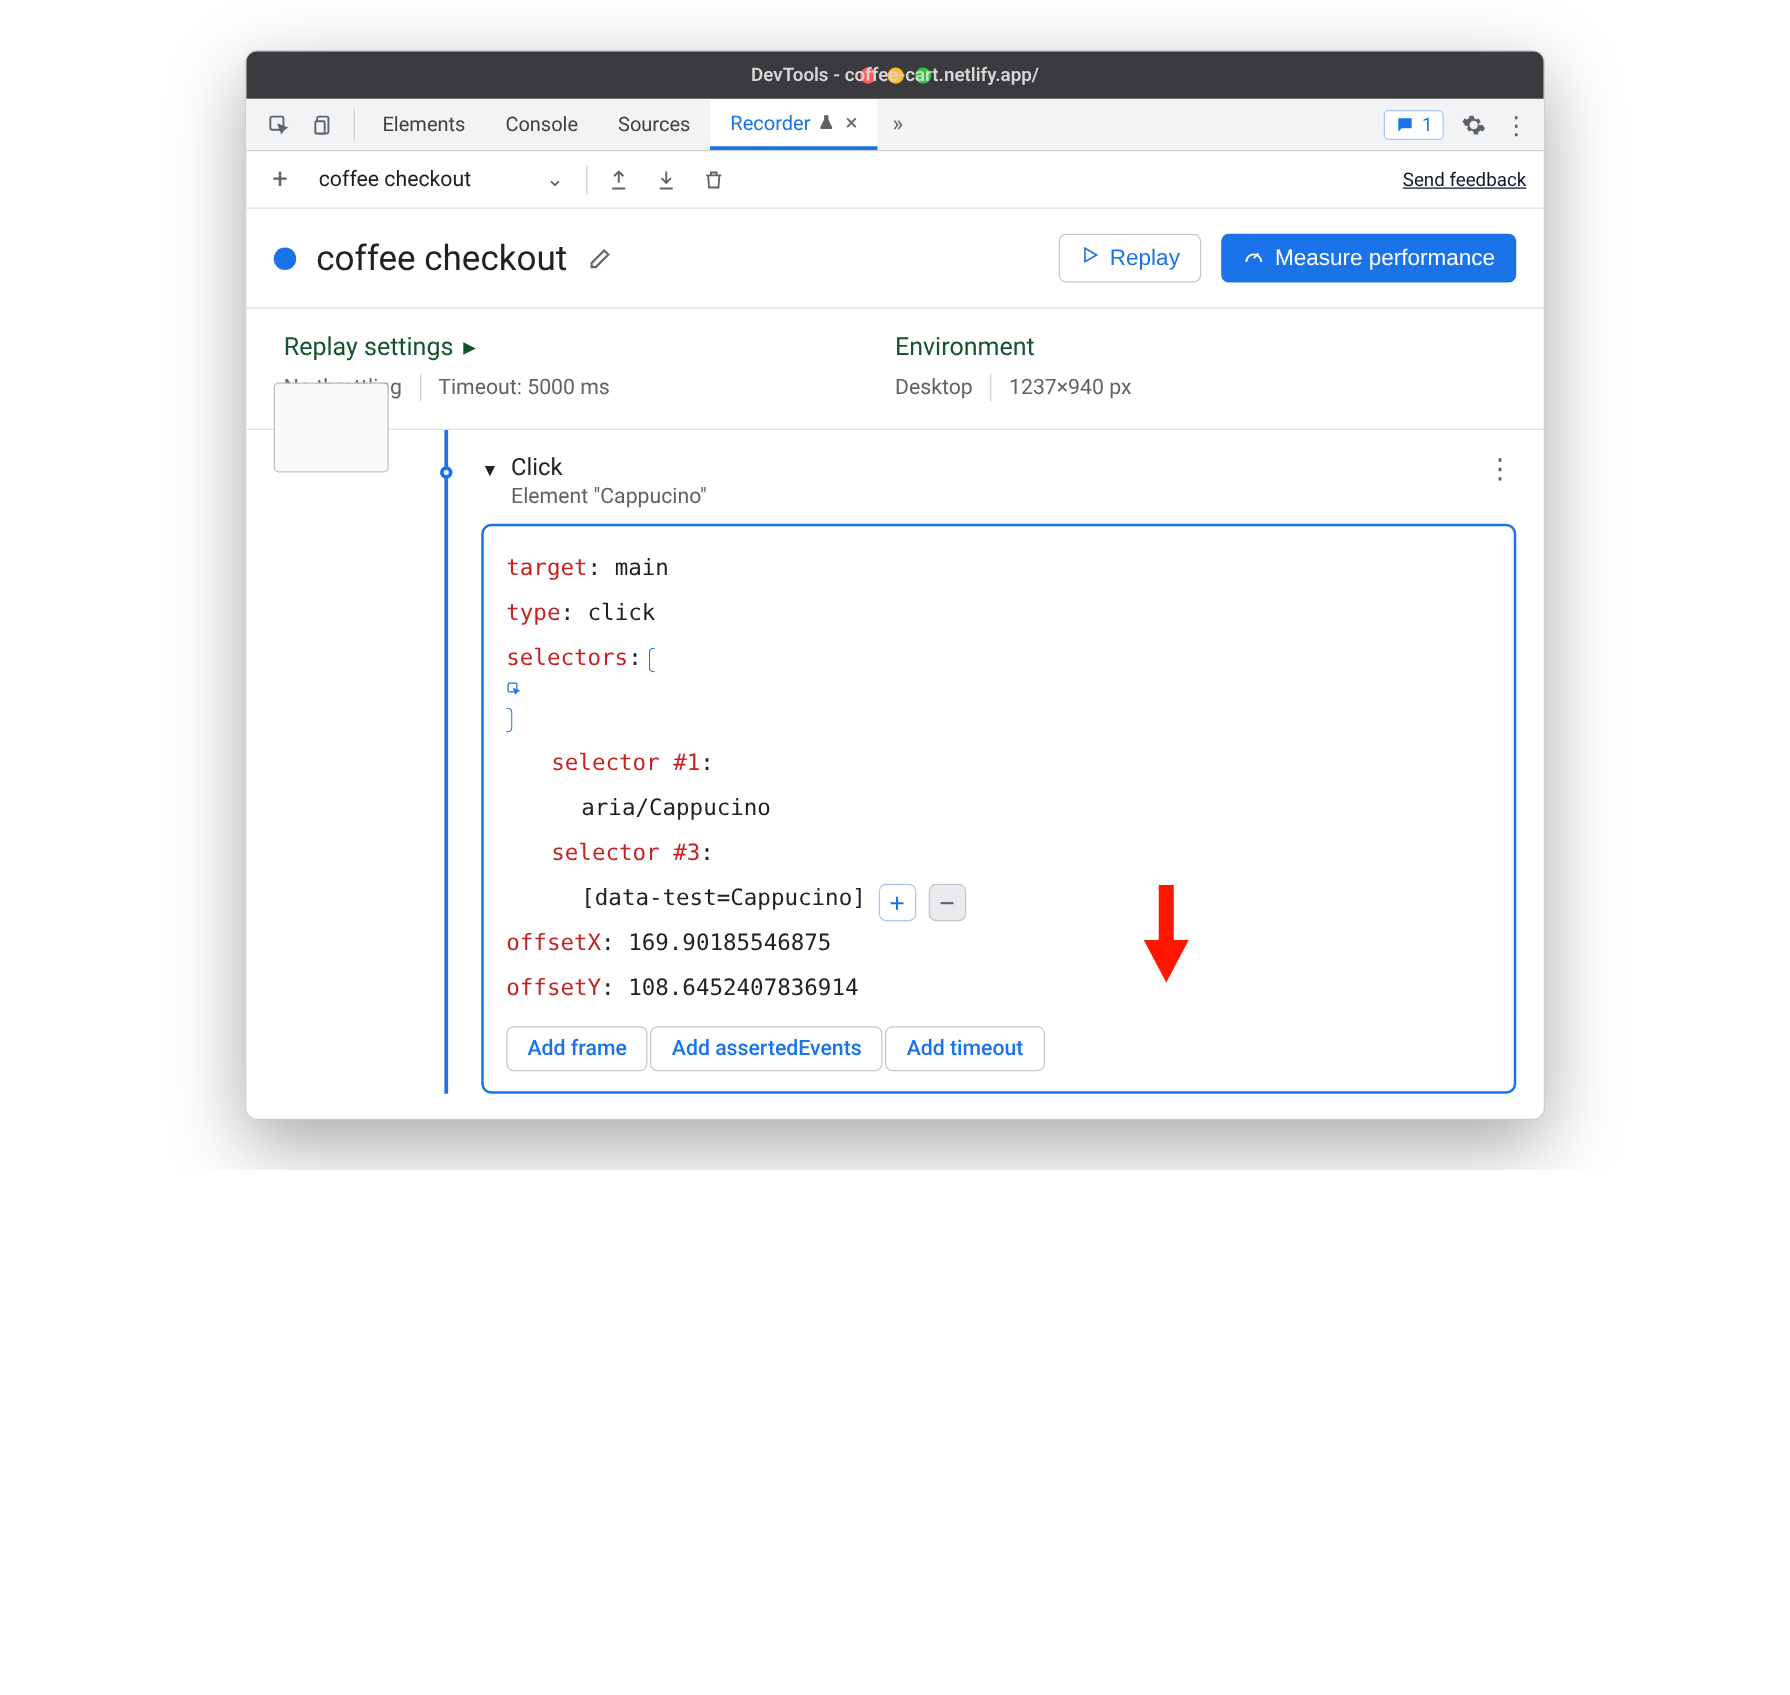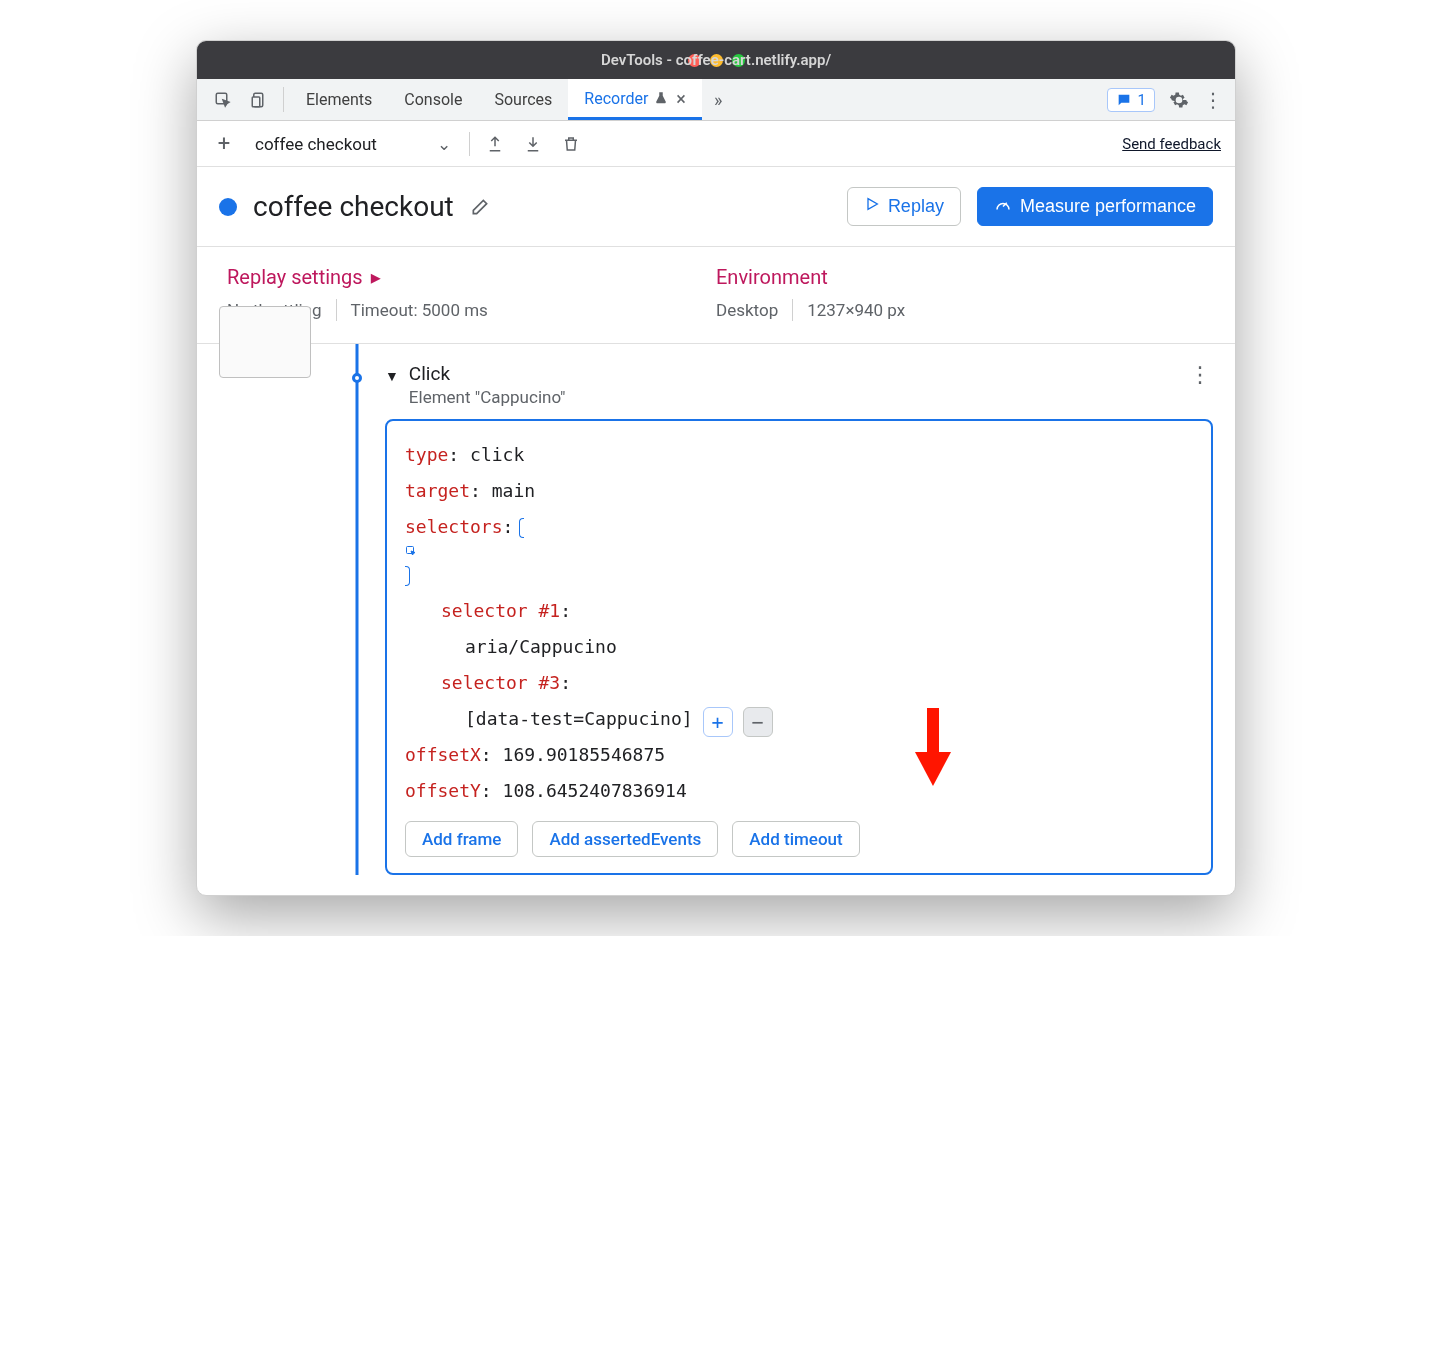--- a/index.html
+++ b/index.html
@@ -145,21 +145,21 @@
     color:#fff;
     border:1px solid #1a73e8;
   }
   .settings-row{
     display:flex;
     padding:18px 30px 22px 30px;
     border-top:1px solid #e0e0e0;
     border-bottom:1px solid #e0e0e0;
   }
   .settings-col{flex:1;}
-  .settings-head{font-size:20px;color:#be185d;margin-bottom:10px;display:flex;align-items:center;gap:8px;}
+  .settings-head{font-size:20px;color:#14532d;margin-bottom:10px;display:flex;align-items:center;gap:8px;}
   .settings-vals{font-size:17px;color:#5f6368;display:flex;gap:14px;align-items:center;}
   .settings-vals .vdiv{width:1px;height:22px;background:#d0d0d0;}
   .env-col{text-align:left;min-width:260px;}
   .steps-area{
     display:flex;
     padding:0 22px 20px 22px;
     min-height:500px;
   }
   .thumb-col{
     width:110px;
@@ -197,21 +197,21 @@
   .sel-ico{border:1px solid #1a73e8;border-radius:4px;padding:1px 4px;color:#1a73e8;font-size:14px;margin-left:6px;}
   .ind1{padding-left:36px;}
   .ind2{padding-left:60px;}
   .pmrow{display:flex;align-items:flex-end;gap:10px;padding-left:60px;}
   .pmbtn{
     width:30px;height:30px;border:1px solid #c4c7c5;border-radius:6px;
     display:flex;align-items:center;justify-content:center;font-size:20px;
   }
   .pmbtn.plus{color:#1a73e8;border-color:#a8c7fa;}
   .pmbtn.minus{color:#5f6368;background:#e8eaed;}
-  .action-btns{display:flex;gap:14px;margin-top:12px;}
+  .action-btns{display:flex;gap:2px;margin-top:12px;}
   .abtn{border:1px solid #c4c7c5;border-radius:6px;padding:7px 16px;color:#1a73e8;font-size:17px;font-weight:500;background:#fff;font-family:-apple-system, BlinkMacSystemFont, "Segoe UI", Roboto, sans-serif;cursor:pointer;}
   .red-arrow{
     position:absolute;
     left:717px;top:668px;
     pointer-events:none;
   }
   svg{display:block;}
   .window-wrap{position:relative;}
 </style>
 </head>
@@ -361,22 +361,22 @@
       <div class="step-header">
         <span class="caret">▼</span>
         <div>
           <div class="step-title">Click</div>
           <div class="step-sub">Element "Cappucino"</div>
         </div>
         <span class="step-menu">⋮</span>
       </div>
 
       <div class="step-detail">
+        <div><span class="k">target</span>: <span class="v">main</span></div>
         <div><span class="k">type</span>: <span class="v">click</span></div>
-        <div><span class="k">target</span>: <span class="v">main</span></div>
         <div><span class="k">selectors</span>: <span class="sel-ico"><svg width="12" height="12" viewBox="0 0 24 24" fill="none" stroke="#1a73e8" stroke-width="2">
                   <rect x="3" y="3" width="14" height="14" rx="2"></rect>
                   <path d="M12 12 l8 3 -3 2 -2 3 z" fill="#1a73e8"></path>
                 </svg></span></div>
         <div class="ind1"><span class="k">selector #1</span>:</div>
         <div class="ind2"><span class="v">aria/Cappucino</span></div>
         <div class="ind1"><span class="k">selector #3</span>:</div>
         <div class="pmrow">
           <span class="v">[data-test=Cappucino]</span>
           <span class="pmbtn plus">+</span>

